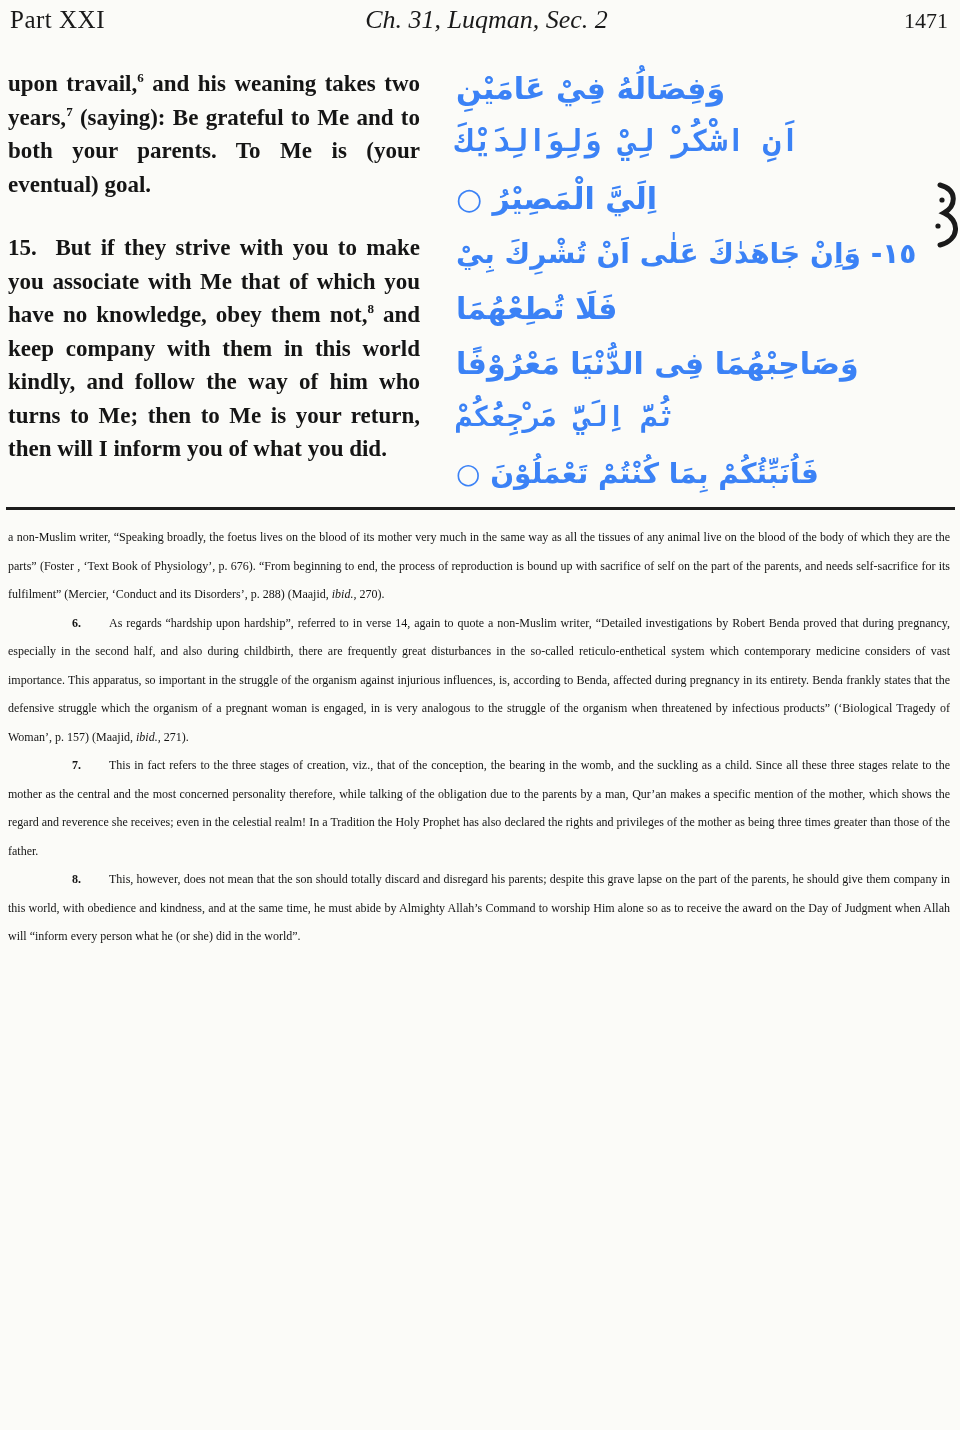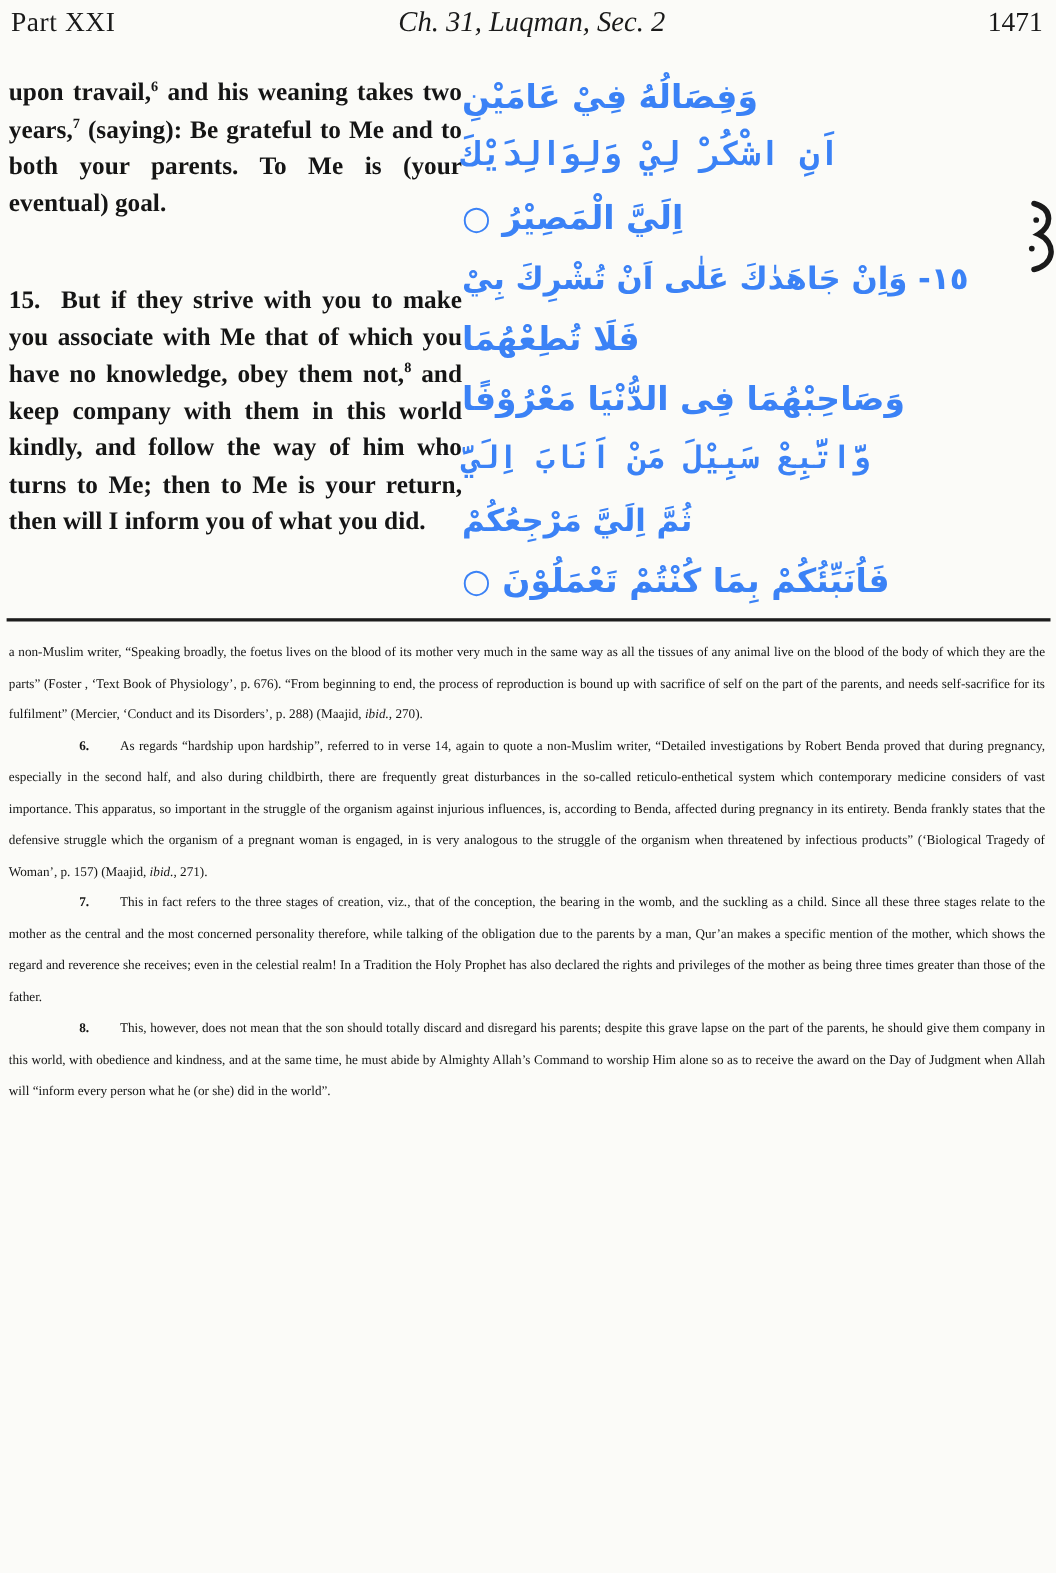--- a/index.html
+++ b/index.html
@@ -11,31 +11,31 @@
     overflow:hidden;
     font-family:"Liberation Serif",serif;
   }
   
   .hdr{
     display:flex;justify-content:space-between;align-items:baseline;
     padding:5px 12px 0 10px;
   }
   .hdr-part{font-size:25px;letter-spacing:.5px;}
   .hdr-title{font-size:26px;font-style:italic;transform:translateX(-18px);}
-  .hdr-page{font-size:25px;}
+  .hdr-page{font-size:22px;}
   
-  .verse-area{display:flex;padding-top:24px;}
+  .verse-area{display:flex;padding-top:24px;gap:36px;}
   .english-col{
     width:420px;flex:0 0 420px;
     padding:8px 0 0 8px;box-sizing:border-box;
     font-weight:bold;font-size:23px;line-height:33.5px;
     text-align:justify;color:#151515;
   }
   .english-col p{margin:0;}
-  .english-col p + p{margin-top:55px;}
+  .english-col p + p{margin-top:30px;}
   .english-col sup{font-size:13px;line-height:0;font-weight:bold;}
   .arabic-col{
     flex:1;direction:rtl;text-align:left;
     padding:2px 12px 0 0;box-sizing:border-box;
     font-family:"DejaVu Sans",sans-serif;
     font-weight:bold;font-size:30px;color:#3b82f6;
   }
   .arabic-line{height:55px;line-height:55px;white-space:nowrap;}
   .arabic-line:nth-child(1){margin-right:8px;}
   .arabic-line:nth-child(2){margin-right:11px;font-family:Liberation Mono, monospace;}
@@ -81,21 +81,20 @@
         <p><span>upon travail,</span><sup>6</sup><span> and his weaning takes two years,</span><sup>7</sup><span> (saying): Be grateful to Me and to both your parents. To Me is (your eventual) goal.</span></p>
         <p><span>15.&nbsp; But if they strive with you to make you associate with Me that of which you have no knowledge, obey them not,</span><sup>8</sup><span> and keep company with them in this world kindly, and follow the way of him who turns to Me; then to Me is your return, then will I inform you of what you did.</span></p>
       </div>
     <div class="arabic-col" dir="rtl" lang="ar">
         <div class="arabic-line">وَفِصَالُهُ فِيْ عَامَيْنِ</div>
         <div class="arabic-line">اَنِ اشْكُرْ لِيْ وَلِوَالِدَيْكَ</div>
         <div class="arabic-line">اِلَيَّ الْمَصِيْرُ ○</div>
         <div class="arabic-line">١٥- وَاِنْ جَاهَدٰكَ عَلٰى اَنْ تُشْرِكَ بِيْ</div>
         <div class="arabic-line">فَلَا تُطِعْهُمَا</div>
         <div class="arabic-line">وَصَاحِبْهُمَا فِى الدُّنْيَا مَعْرُوْفًا</div>
-        <div class="arabic-line">وَّاتَّبِعْ سَبِيْلَ مَنْ اَنَابَ اِلَيَّ</div>
         <div class="arabic-line">ثُمَّ اِلَيَّ مَرْجِعُكُمْ</div>
         <div class="arabic-line">فَاُنَبِّئُكُمْ بِمَا كُنْتُمْ تَعْمَلُوْنَ ○</div>
       </div>
   </div>
 
   <span class="ruku">
     <svg width="32" height="66" viewBox="0 0 32 66" xmlns="http://www.w3.org/2000/svg">
       <path d="M6,3 C24,8 22,24 10,31 C26,38 26,58 6,63" fill="none" stroke="#1a1a1a" stroke-width="5" stroke-linecap="round"></path>
       <circle cx="8" cy="18" r="2.6" fill="#1a1a1a"></circle>
       <circle cx="4" cy="44" r="2.6" fill="#1a1a1a"></circle>

